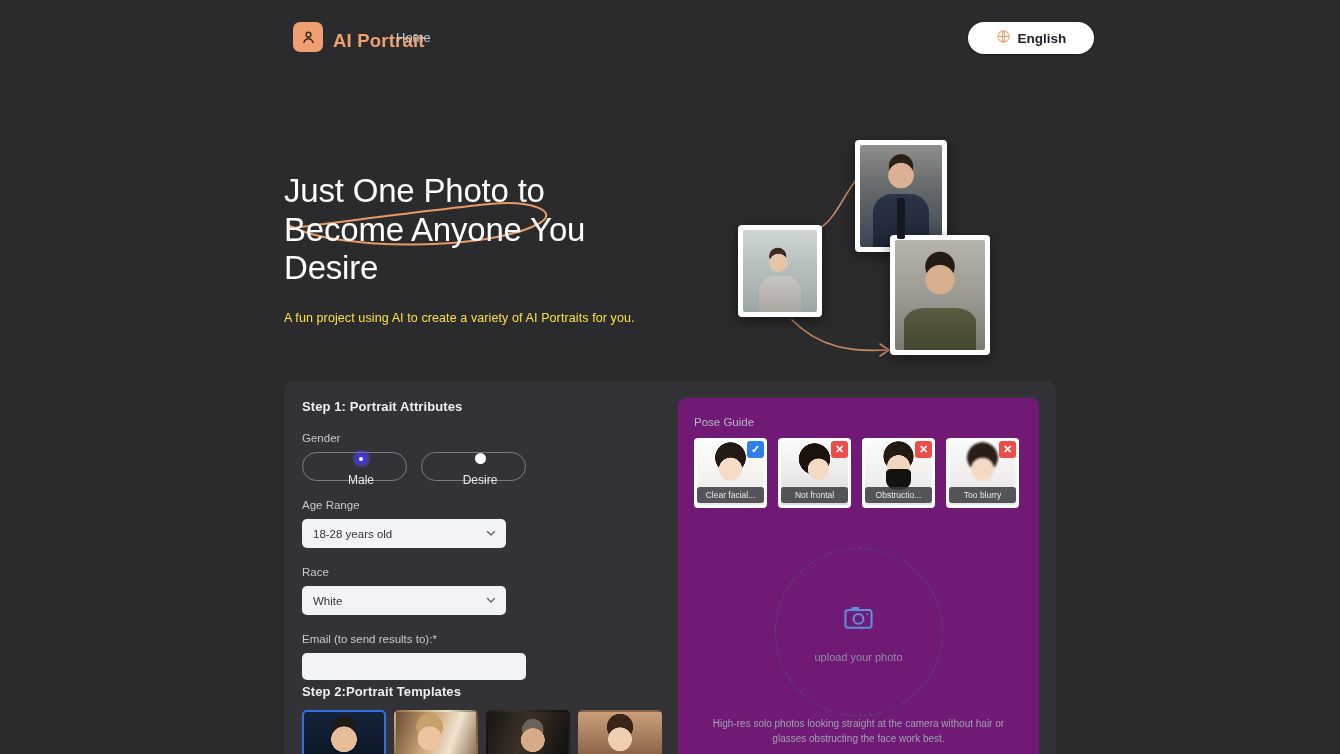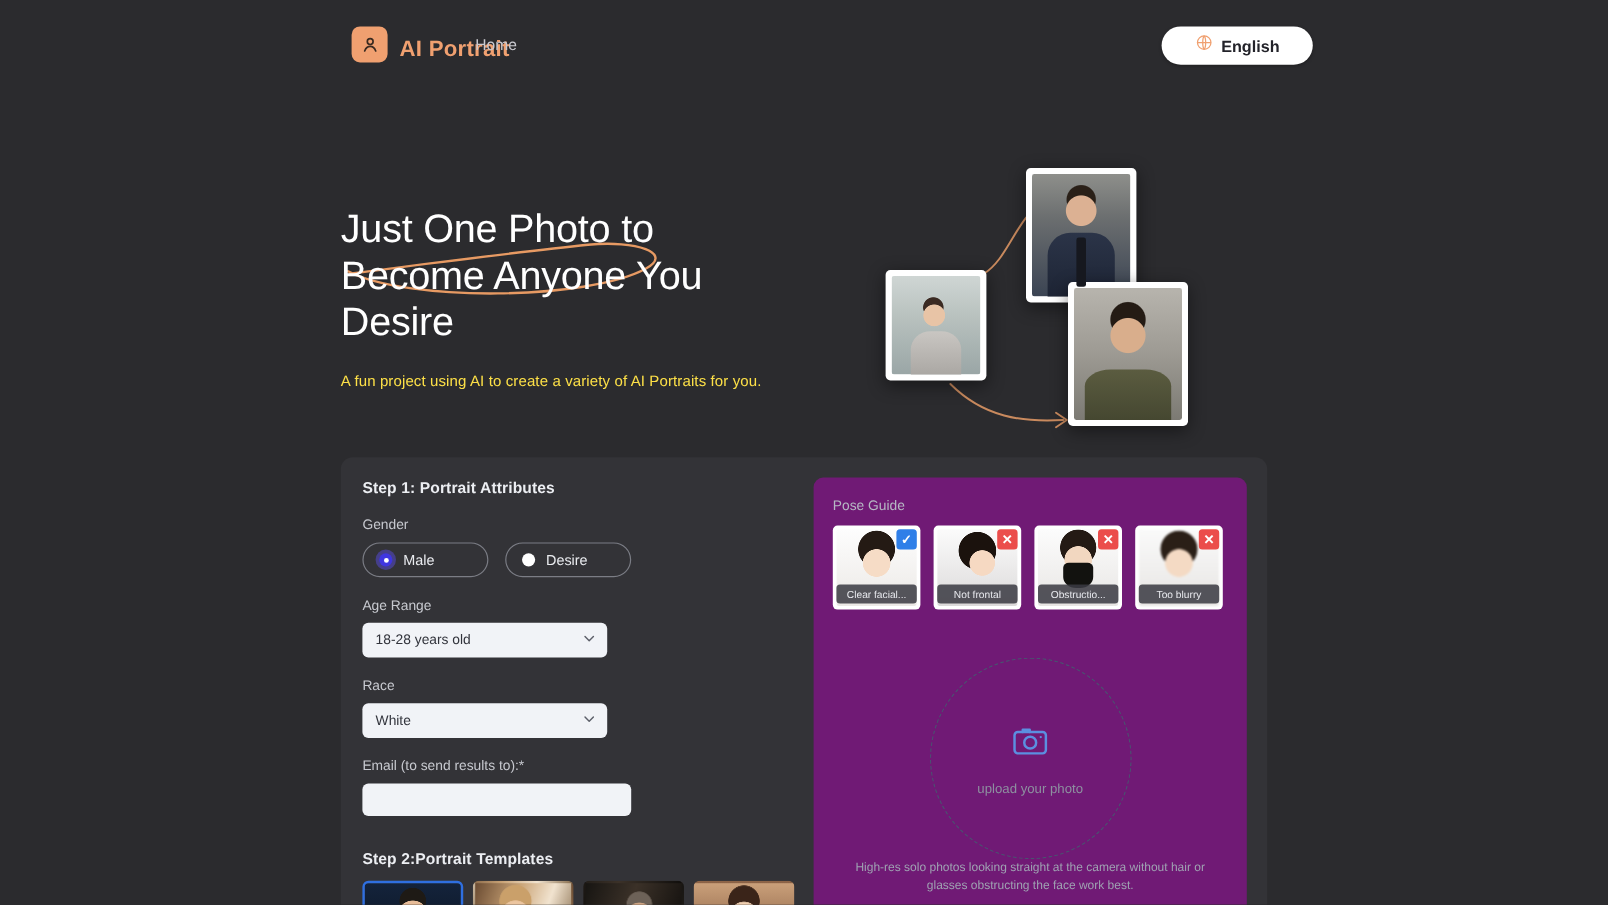--- a/index.html
+++ b/index.html
@@ -100,21 +100,21 @@
     position: absolute; left: 284px; top: 381px; width: 772px; height: 373px;
     background: #333337; border-radius: 10px 10px 0 0;
   }
   .form-col { position: absolute; left: 18px; top: 18px; width: 360px; }
   .step-title { font-size: 13px; font-weight: bold; color: #eceef2; letter-spacing: .1px; }
   .field-label { font-size: 11.5px; color: #c7c9cf; margin-top: 18px; margin-bottom: 8px; }
 
   .gender-row { display: flex; gap: 14px; }
   .pill {
     width: 105px; height: 29px; border: 1px solid #7b7d85; border-radius: 16px;
-    display: flex; align-items: center; gap: 9px; padding-left: 13px; cursor: pointer;
+    display: flex; align-items: center; gap: 9px; padding-left: 13px; cursor: pointer; flex-direction: column;
   }
   .radio { width: 11px; height: 11px; border-radius: 50%; flex: none; }
   .radio.on { background: #3f36e0; box-shadow: 0 0 0 3px rgba(90,78,240,.45); }
   .radio.on::after { content:""; display:block; width:4px; height:4px; border-radius:50%; background:#fff; margin:3.5px; }
   .radio.off { background: #ffffff; }
   .pill-label { font-size: 12px; color: #e9ebef; }
 
   .select {
     width: 204px; height: 29px; background: #f1f3f7; border-radius: 5px;
     display: flex; align-items: center; justify-content: space-between;
@@ -287,21 +287,21 @@
         <span>
           <svg width="12" height="12" viewBox="0 0 24 24" fill="none" stroke="#5c5f69" stroke-width="2.4" stroke-linecap="round" stroke-linejoin="round">
               <path d="M5 9l7 7 7-7"></path>
             </svg>
         </span>
       </div>
 
       <div class="field-label">Email (to send results to):*</div>
       <input class="text-input" type="text" placeholder="" style="">
 
-      <div class="step-title" style="margin-top:28px">Step 2:Portrait Templates</div>
+      <div class="step-title" style="margin-top:4px">Step 2:Portrait Templates</div>
       <div class="templates-row">
         <div class="tpl tpl-a sel"></div>
         <div class="tpl tpl-b"></div>
         <div class="tpl tpl-c"></div>
         <div class="tpl tpl-d"></div>
       </div>
     </div>
   </div>
 
   <div class="pose-panel">

